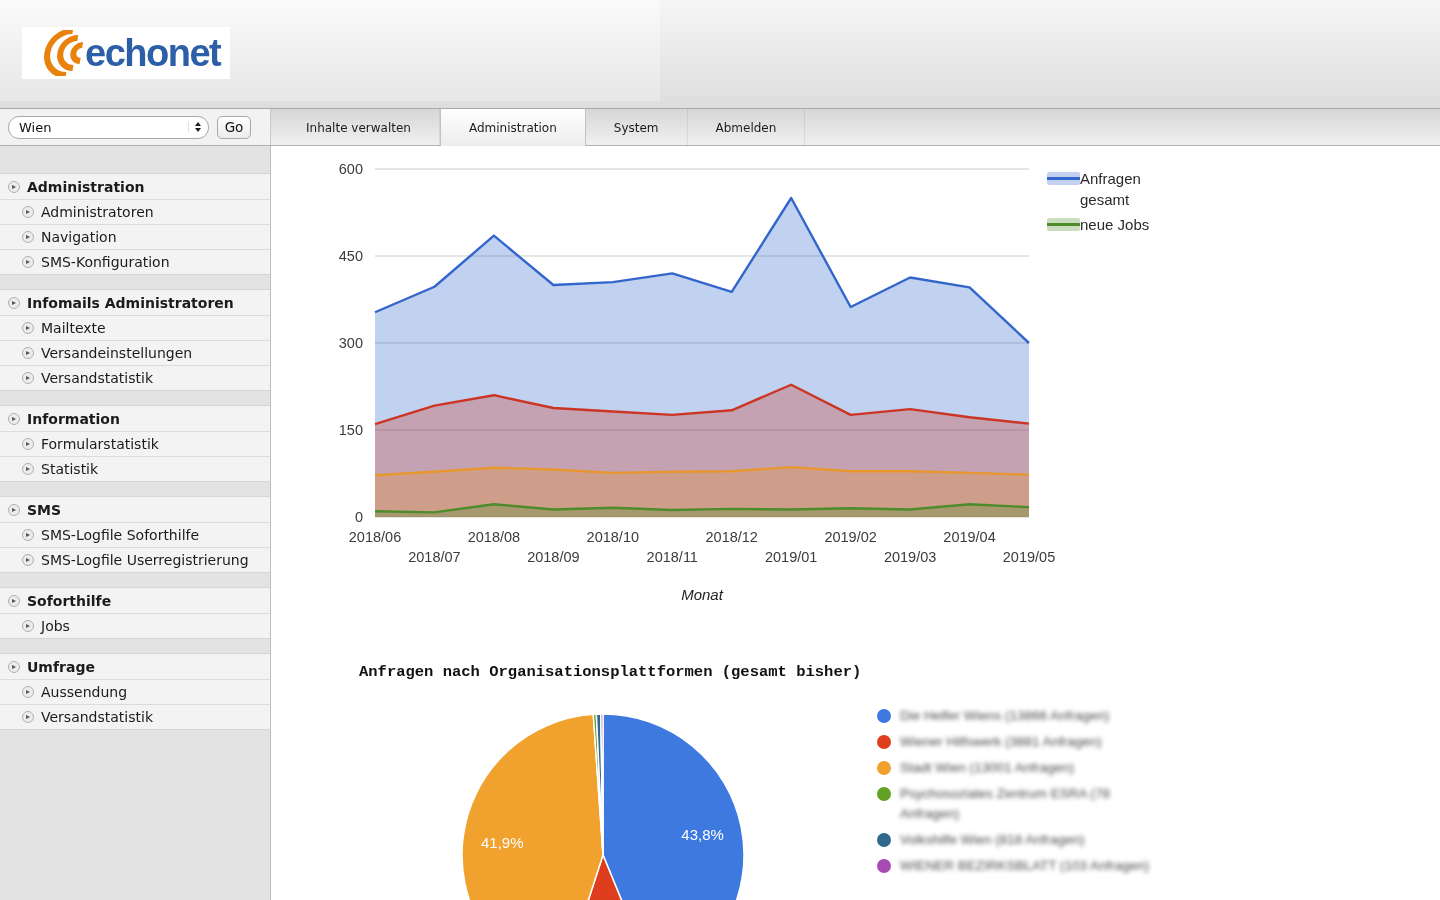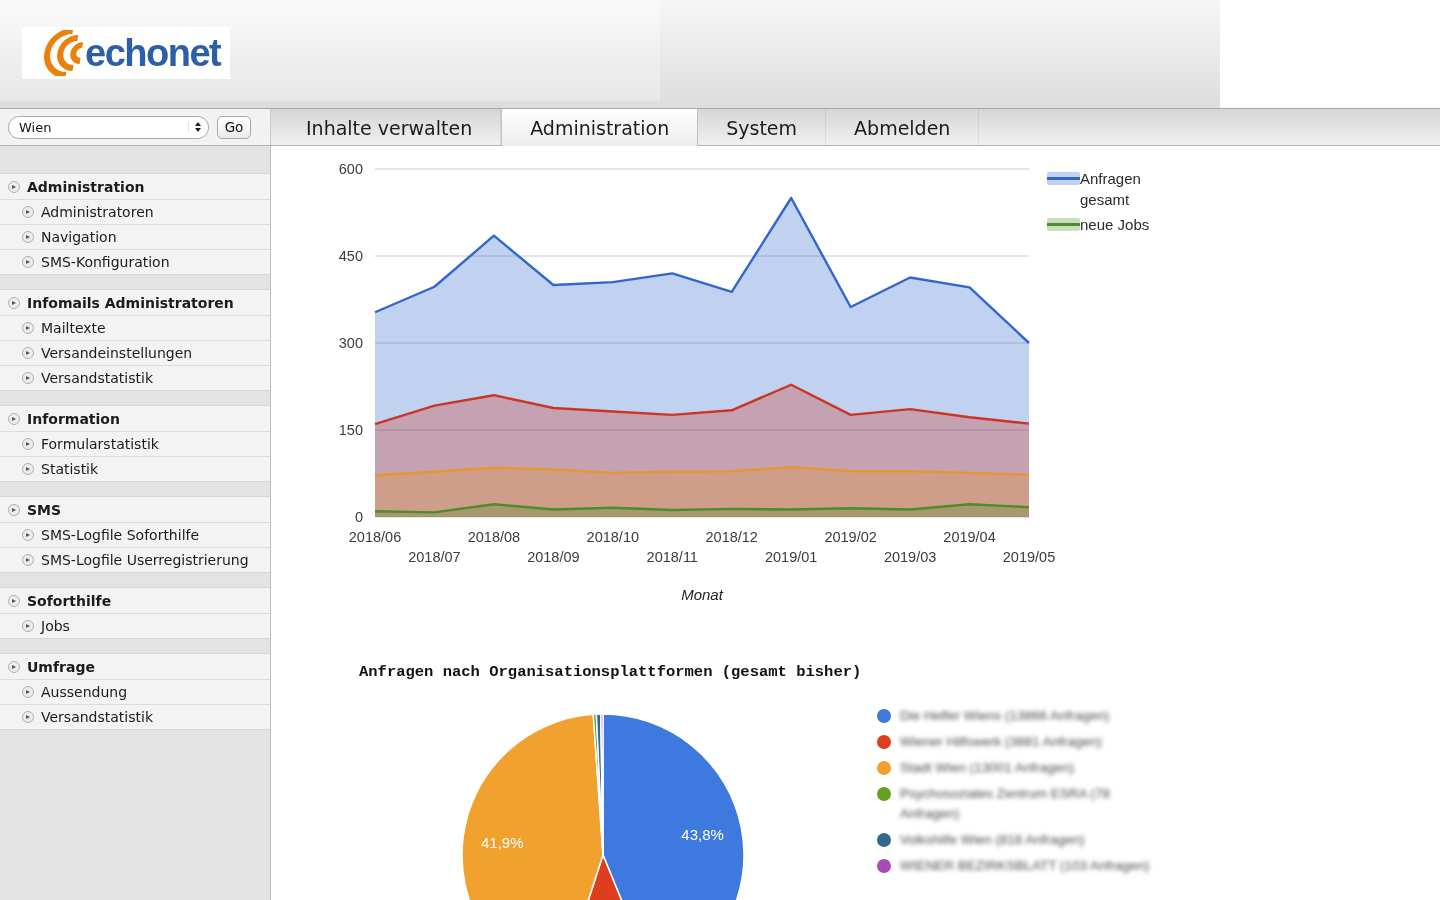--- a/index.html
+++ b/index.html
@@ -1,20 +1,20 @@
 <!DOCTYPE html>
 <html><head>
 <meta charset="utf-8">
 <style>
   * { margin:0; padding:0; box-sizing:border-box; }
   html,body { width:1440px; height:900px; overflow:hidden; }
   body { position:relative; background:#fff; font-family:"DejaVu Sans","Liberation Sans",sans-serif; }
 
   
-  .header { position:absolute; left:0; top:0; width:1220px; height:108px;
+  .header { position:absolute; left:0; top:0; width:1440px; height:108px;
             background:linear-gradient(#f6f6f6,#dddddd);padding-left:40px; }
   .header-left-light { position:absolute; left:0; top:0; width:660px; height:101px;
             background:linear-gradient(#fafafa,#e7e7e7); }
   .logo { position:absolute; left:22px; top:27px; display:flex; align-items:center;
           background:#fff; padding:3px 10px 3px 5px; }
   .logo-text { font-family:"Liberation Sans",sans-serif; font-size:38px; font-weight:bold;
                color:#2d5fa8; letter-spacing:-1.5px; line-height:1; }
   .admin-info { position:absolute; left:1222px; top:21px; font-size:11.5px; color:#3c3c3c;
                 line-height:14.8px; white-space:nowrap; }
   .admin-info b { color:#1f1f1f; }
@@ -35,21 +35,21 @@
   .tri-up { width:0; height:0; border-left:3.5px solid transparent; border-right:3.5px solid transparent;
             border-bottom:4.5px solid #1c1c1c; }
   .tri-down { width:0; height:0; border-left:3.5px solid transparent; border-right:3.5px solid transparent;
             border-top:4.5px solid #1c1c1c; }
   .go-button { width:34px; height:23px; border:1px solid #a9a9a9; border-radius:5px;
                background:linear-gradient(#ffffff,#ebebeb); font-size:13.5px; color:#111;
                display:flex; align-items:center; justify-content:center;
                font-family:inherit; }
   .tabs { position:absolute; left:278px; top:0; height:37px; display:flex; }
   .tab { height:37px; display:flex; align-items:center; justify-content:center;
-         font-size:19px; color:#1c1c1c; padding:0 28px; border-right:1px solid rgba(0,0,0,0.07); }
+         font-size:12px; color:#1c1c1c; padding:0 28px; border-right:1px solid rgba(0,0,0,0.07); }
   .tab.active { background:linear-gradient(#fefefe,#ededed);
                 border-left:1px solid #c2c2c2; border-right:1px solid #c2c2c2; }
 
   
   .sidebar { position:absolute; left:0; top:146px; width:271px; height:754px;
              background:#e3e3e3; border-right:1px solid #bdbdbd; padding-top:27px; }
   .sgroup { background:#f3f3f3; margin-bottom:14px;
             border-top:1px solid #d6d6d6; border-bottom:1px solid #d6d6d6; }
   .srow { height:25px; display:flex; align-items:center; font-size:14px; color:#1b1b1b; gap:7px; }
   .srow + .srow { border-top:1px solid #dcdcdc; }

